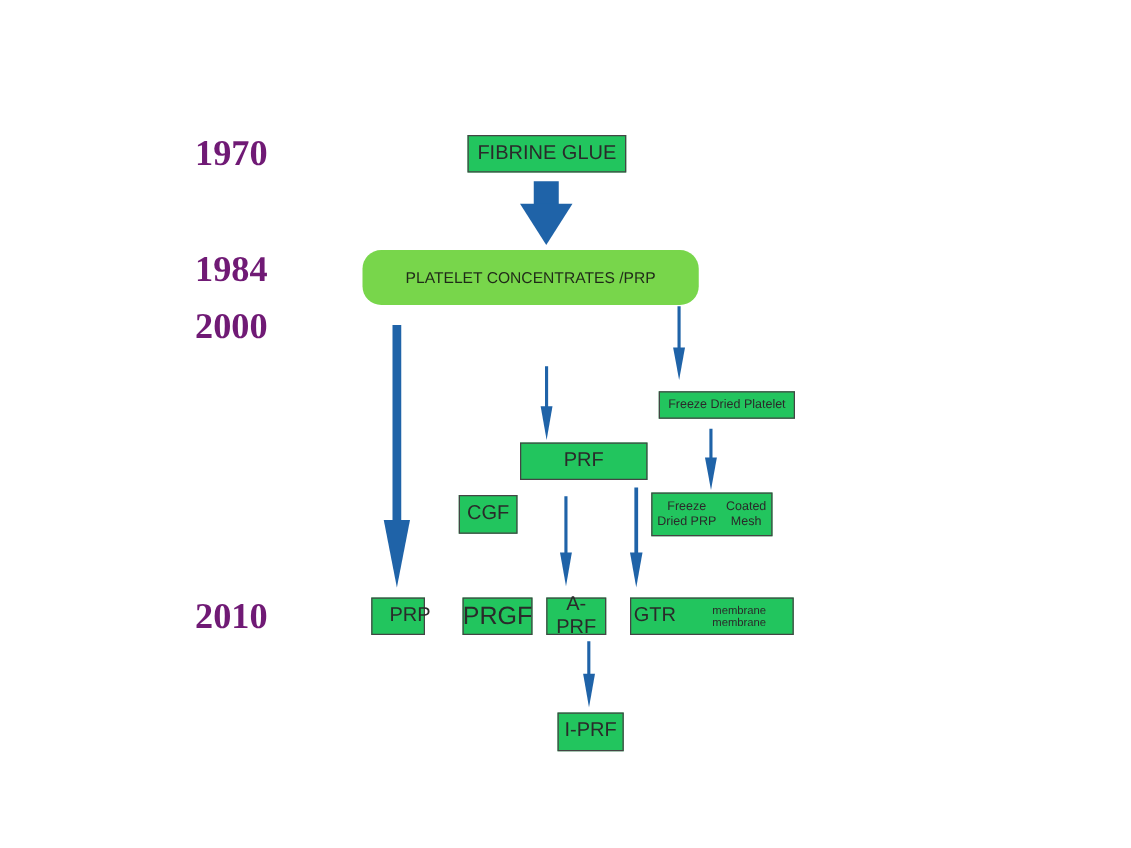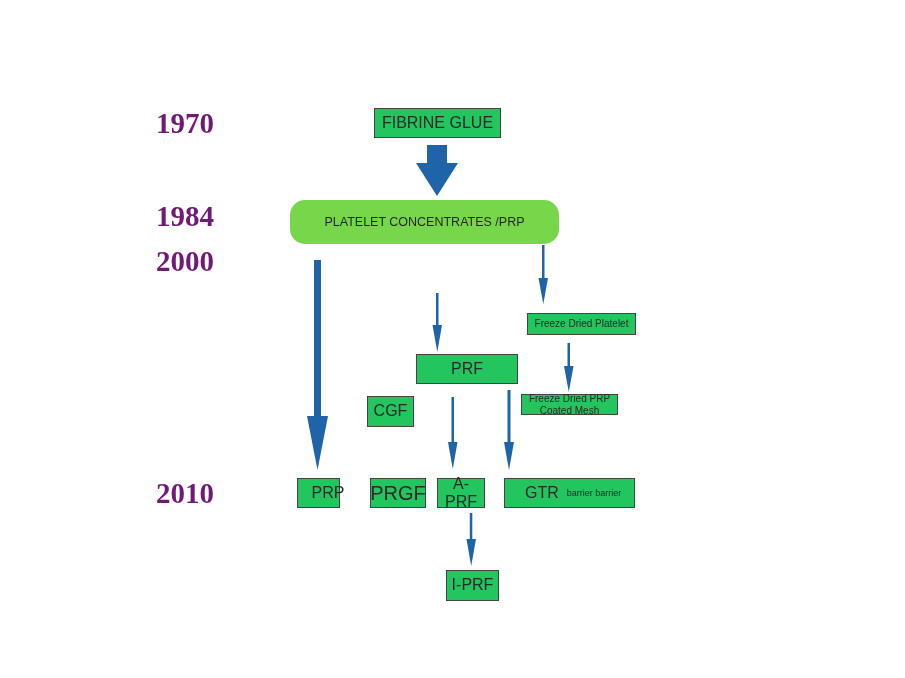--- a/index.html
+++ b/index.html
@@ -80,37 +80,37 @@
 </div>
 
 <div class="box" style="left:416px; top:354px; width:102px; height:30px; font-size:16px;text-align:right;">
   <span>PRF</span>
 </div>
 
 <div class="box" style="left:367px; top:396px; width:47px; height:31px; font-size:16px;">
   <span>CGF</span>
 </div>
 
-<div class="box" style="left:521px; top:394px; width:97px; height:21px; font-size:10px; flex-direction:column;">
+<div class="box" style="left:521px; top:394px; width:97px; height:35px; font-size:10px; flex-direction:row;">
   <span>Freeze Dried PRP</span>
   <span>Coated Mesh</span>
 </div>
 
 <div class="box" style="left:297px; top:478px; width:43px; height:30px; font-size:16px;padding-left:19px;">
   <span>PRP</span>
 </div>
 
 <div class="box" style="left:370px; top:478px; width:56px; height:30px; font-size:20px;">
   <span>PRGF</span>
 </div>
 
 <div class="box" style="left:437px; top:478px; width:48px; height:30px; font-size:16px;">
   <span>A-PRF</span>
 </div>
 
-<div class="box" style="left:504px; top:478px; width:131px; height:30px; font-size:16px; justify-content:flex-start; padding-left:20px;">
+<div class="box" style="left:504px; top:478px; width:131px; height:30px; font-size:16px; justify-content:flex-start; padding-left:2px;">
   <span>GTR</span>
-  <span class="small">barrier barrier</span>
+  <span class="small">membrane membrane</span>
 </div>
 
 <div class="box" style="left:446px; top:570px; width:53px; height:31px; font-size:16px;">
   <span>I-PRF</span>
 </div>
 
 </body></html>

